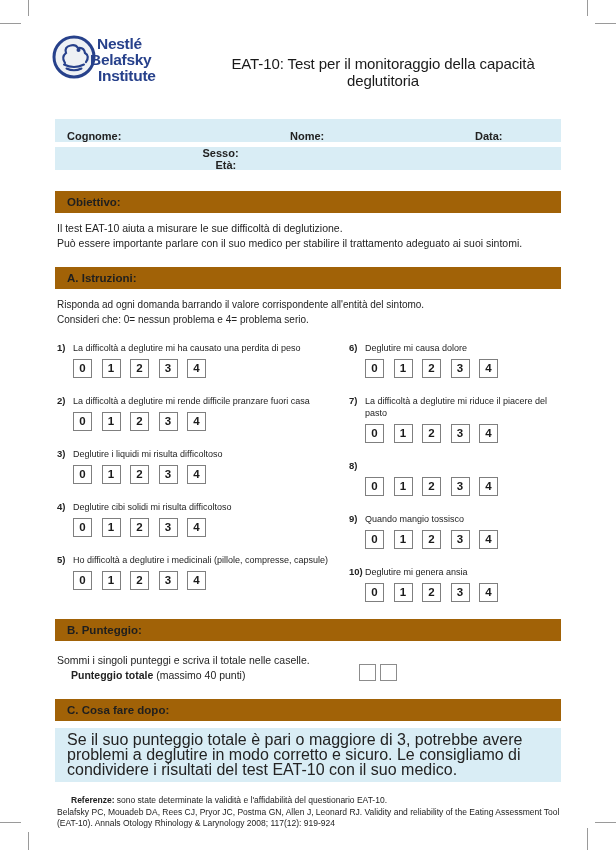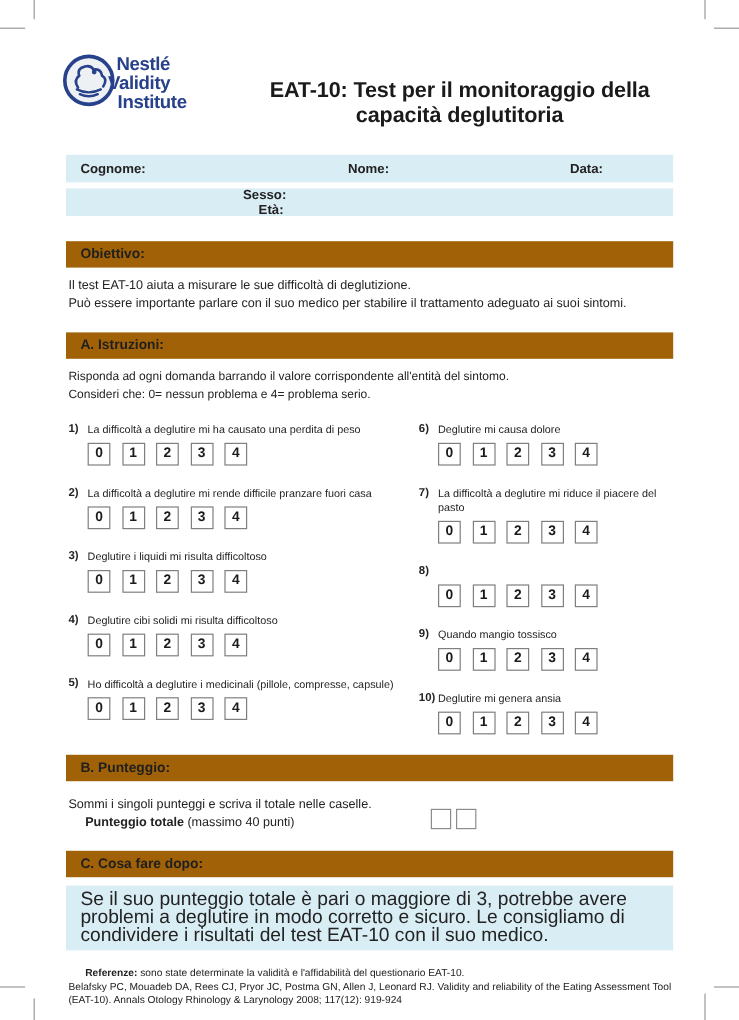--- a/index.html
+++ b/index.html
@@ -7,40 +7,40 @@
   body {
     width:616px; height:850px; position:relative;
     font-family:"Liberation Sans", sans-serif;
     color:#232323; overflow:hidden;
   }
   .page { position:absolute; inset:0; }
 
   
   .crop { position:absolute; background:#9a9a9a; }
 
-  .content { position:absolute; left:55px; top:10px; width:506px; }
+  .content { position:absolute; left:55px; top:0; width:506px; }
 
   
   .header { display:flex; margin-top:28px; }
   .logo { position:relative; width:150px; height:76px; flex:none; }
   .logo svg { position:absolute; left:-4px; top:6px; }
   .logo-text { position:absolute; left:42px; top:8px; color:#27418b; font-weight:bold; line-height:16px; font-size:15.5px; letter-spacing:-0.3px; }
   .logo-text .l2 { margin-left:-7px; }
   .logo-text .l3 { margin-left:1px; }
-  .doc-title { flex:1; text-align:center; padding-top:27px; font-size:18px; font-weight:bold; color:#1a1a1a; letter-spacing:-0.1px; }
+  .doc-title { flex:1; text-align:center; padding-top:27px; font-size:15px; font-weight:normal; color:#1a1a1a; letter-spacing:-0.1px; }
 
   
   .bar { background:#d9edf5; height:23px; display:flex; align-items:center; font-weight:bold; font-size:11px; color:#222; }
 
   .patient { margin-top:15px; }
   .patient .row + .row { margin-top:5px;flex-direction:column; }
   .patient .cell1 { width:235px; padding-left:12px; }
   .patient .cell2 { width:185px; }
   .patient .cell3 { flex:1; }
-  .field-cell { height:100%; display:flex; align-items:center; }
+  .field-cell { height:100%; display:flex; align-items:flex-end; }
 
   .section-bar { background:#a16207; height:22px; display:flex; align-items:center; padding-left:12px; font-weight:bold; font-size:11.5px; color:#1f1f1f; }
 
   .body-text { font-size:10.5px; line-height:15px; margin-top:8px; padding-left:2px; }
 
   .instr-text { font-size:10px; font-weight:normal; line-height:14.5px; margin-top:9px; padding-left:2px; }
 
   
   .questions { display:flex; justify-content:space-between; margin-top:15px; padding-left:2px; }
   .qcol-left  { width:288px; }
@@ -92,21 +92,21 @@
         <span>
           <svg width="46" height="46" viewBox="0 0 46 46">
             <circle cx="23" cy="23" r="20" fill="#eef1f4" stroke="#27418b" stroke-width="3"></circle>
             <path d="M14 29 q-4 -6 1 -10 q-2 -6 4.5 -7.5 q5 -1.5 7.5 2.5 q6 -1 7 5 q5 3 1 9" fill="none" stroke="#27418b" stroke-width="2.2" stroke-linecap="round"></path>
             <circle cx="27.5" cy="16" r="2" fill="#27418b"></circle>
             <path d="M13 30.5 q10 5 20 0 M15.5 34.5 q7.5 3.5 15 0" stroke="#27418b" stroke-width="2" fill="none" stroke-linecap="round"></path>
           </svg>
         </span>
         <div class="logo-text">
           <div class="l1">Nestlé</div>
-          <div class="l2">Validity</div>
+          <div class="l2">Belafsky</div>
           <div class="l3">Institute</div>
         </div>
       </div>
       <div class="doc-title">EAT-10: Test per il monitoraggio della capacità deglutitoria</div>
     </div>
 
     <div class="patient">
       <div class="bar row">
         <div class="cell1 field-cell">
           <span>Cognome:</span>

